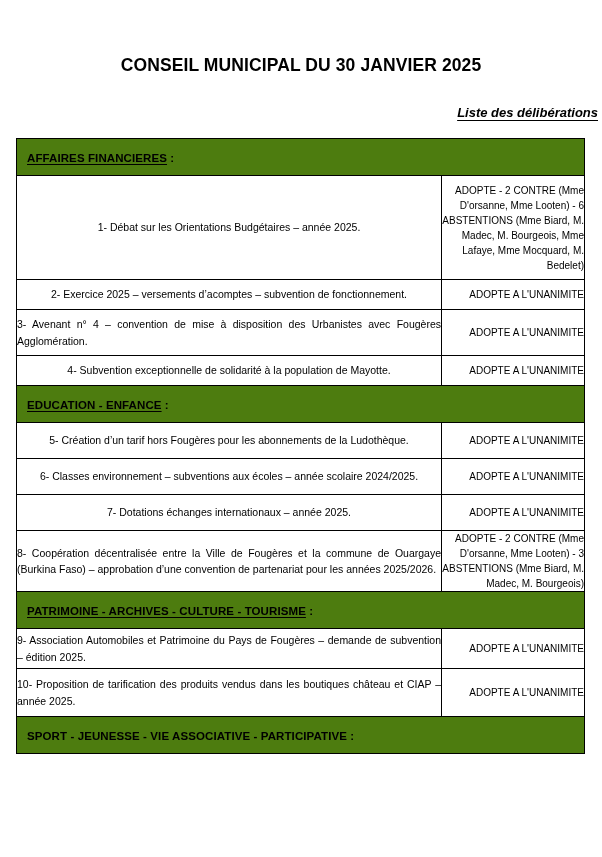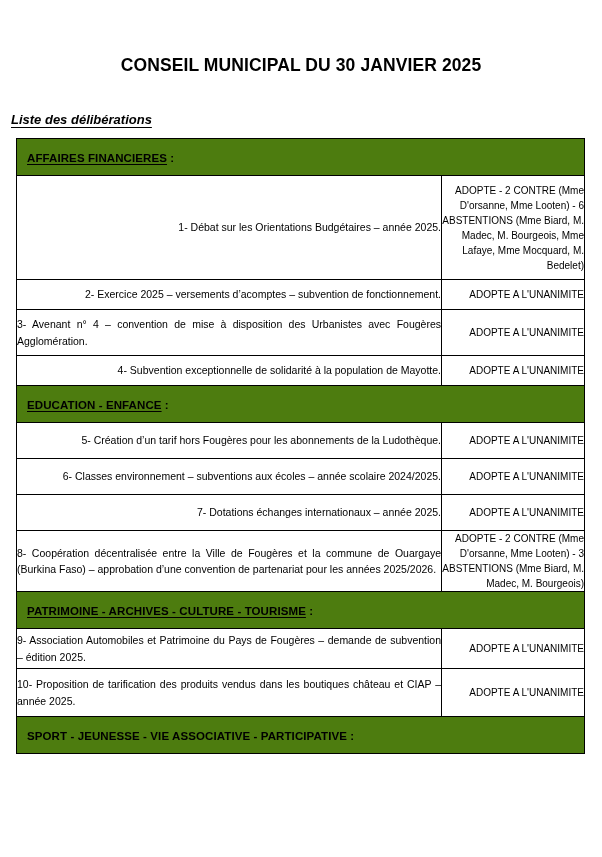--- a/index.html
+++ b/index.html
@@ -26,27 +26,27 @@
   .doc-title {
     text-align: center;
     font-size: 17.5px;
     font-weight: bold;
     letter-spacing: 0.1px;
     margin: 0;
     padding-top: 56px;
     line-height: 1.1;
   }
   .doc-subtitle {
-    text-align: left;
+    text-align: right;
     font-size: 13px;
     font-weight: bold;
     font-style: italic;
     text-decoration: underline;
     text-underline-offset: 2.5px;
-    margin: 11px;
+    margin: 4px;
     padding-top: 27px;
     line-height: 1.1;
   }
   .table-wrap {
     position: absolute;
     left: 16px;
     top: 138px;
     width: 568px;
   }
   table.delib {
@@ -83,21 +83,21 @@
 
   td.subject {
     font-size: 10.5px;
     line-height: 1.55;
     padding: 7px 6px 7px 4px;
     text-align: justify;
     text-justify: inter-word;
     hyphens: none;
   }
   td.subject.nowrap-left {
-    text-align: right;
+    text-align: center;
   }
   td.vote {
     font-size: 10px;
     line-height: 1.5;
     text-align: right;
     padding: 6px 4px;
   }
   
   .h-r1 { height: 104px; }
   .h-r2 { height: 30px; }

